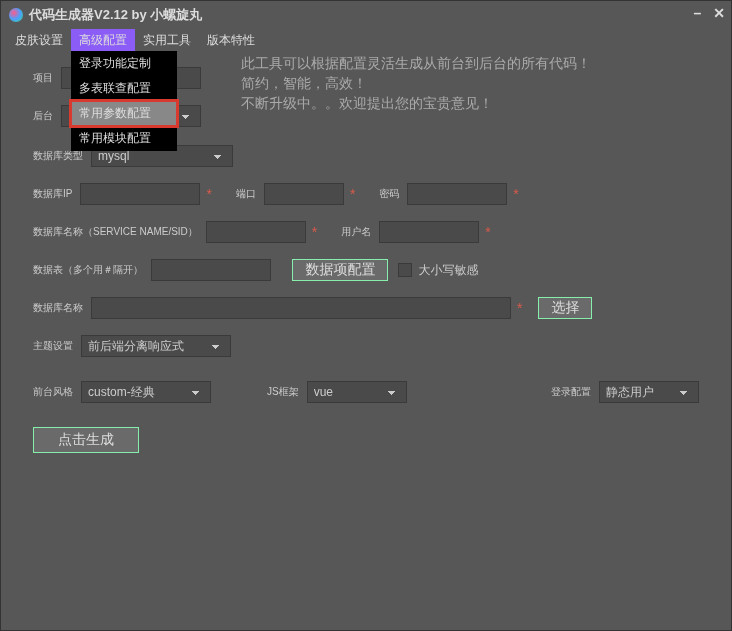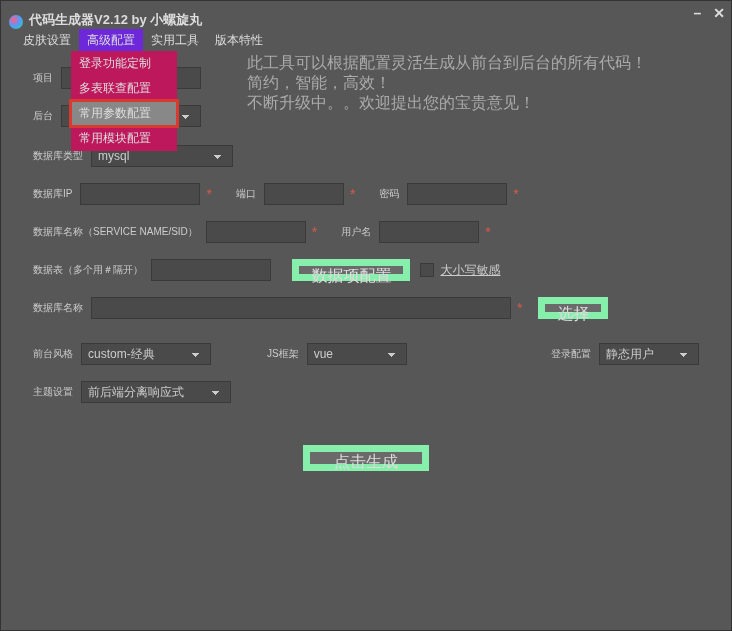--- a/index.html
+++ b/index.html
@@ -1,43 +1,43 @@
 <!DOCTYPE html>
 <html><head>
 <meta charset="utf-8">
 <style>
 * { margin: 0; padding: 0; box-sizing: border-box; }
 body { background: #fff; font-family: "Microsoft YaHei", sans-serif; font-size: 12px; }
 .window { width: 732px; height: 631px; background: #575757; border: 1px solid #333; position: relative; }
-.titlebar { height: 28px; display: flex; align-items: flex-end; padding: 0 8px; color: #ddd; font-size: 13px; font-weight: bold; }
+.titlebar { height: 28px; display: flex; align-items: center; padding: 0 8px; color: #ddd; font-size: 13px; font-weight: bold; }
 .title-icon { width: 14px; height: 14px; border-radius: 50%; background: radial-gradient(circle at 35% 35%, #ff5a8a, #4aa0ff, #3ad47a); margin-right: 6px; }
 .win-controls { position: absolute; right: 6px; top: 4px; display: flex; gap: 12px; color: #ddd; font-size: 14px; }
 .win-controls span { cursor: pointer; }
-.tabs { display: flex; height: 22px; padding-left: 14px; color: #ddd; font-size: 12px; }
+.tabs { display: flex; height: 22px; padding-left: 6px; color: #ddd; font-size: 12px; }
 .tab { padding: 3px 8px; cursor: pointer; }
-.tab.active { background: #6d28d9; }
-.dropdown { position: absolute; left: 70px; top: 50px; width: 106px; background: #be185d; z-index: 10; }
+.tab.active { background: #8b5cf6; }
+.dropdown { position: absolute; left: 70px; top: 50px; width: 106px; background: #000000; z-index: 10; }
 .dropdown-item { padding: 4px 8px; color: #ddd; cursor: pointer; font-size: 12px; }
 .dropdown-item.highlighted { background: #888; outline: 3px solid #d83a2f; outline-offset: -1px; }
 .content { padding: 10px 32px 0 32px; color: #ccc; position: relative; }
-.intro { position: absolute; left: 246px; top: 2px; color: #aaa; line-height: 20px; font-size: 16px; }
+.intro { position: absolute; left: 240px; top: 2px; color: #aaa; line-height: 20px; font-size: 14px; }
 .row { display: flex; align-items: center; margin-bottom: 16px; min-height: 22px; }
 .row-top1 { margin-top: 6px; }
 .row-top2 { margin-top: 14px; align-items: center; }
 .label { color: #ccc; margin-right: 8px; font-size: 10px; white-space: nowrap; }
 .input, .select { background: #4a4a4a; border: 1px solid #3a3a3a; height: 22px; color: #ccc; padding: 0 6px; font-size: 12px; }
 .select { appearance: none; -webkit-appearance: none; background-image: linear-gradient(45deg, transparent 50%, #ccc 50%), linear-gradient(135deg, #ccc 50%, transparent 50%); background-position: calc(100% - 14px) 9px, calc(100% - 10px) 9px; background-size: 4px 4px, 4px 4px; background-repeat: no-repeat; padding-right: 24px; }
 .req { color: #d85a4a; margin-left: 6px; font-size: 14px; }
-.btn { background: #6a6a6a; border: 7px solid #86efac; color: #ddd; height: 22px; padding: 0 12px; cursor: pointer; font-size: 16px; }
+.btn { background: #6a6a6a; border: 1px solid #86efac; color: #ddd; height: 22px; padding: 0 12px; cursor: pointer; font-size: 14px; }
 .btn-gen { height: 26px; padding: 0 24px; }
-.checkbox-wrap { display: flex; align-items: center; margin-left: 10px; text-decoration: underline; }
+.checkbox-wrap { display: flex; align-items: center; margin-left: 10px; }
 .checkbox { width: 14px; height: 14px; background: #4a4a4a; border: 1px solid #3a3a3a; margin-right: 6px; }
 .gap { width: 24px; }
 .gap-lg { width: 56px; }
-.center-row { justify-content: center; margin-top: 42px; }
+.center-row { margin-top: 24px; }
 </style>
 </head>
 <body>
 
 <div class="window">
   <div class="titlebar">
     <div class="title-icon"></div>
     <span>代码生成器V2.12 by 小螺旋丸</span>
     <div class="win-controls">
       <span>–</span>
@@ -117,34 +117,34 @@
     </div>
 
     <div class="row">
       <span class="label">数据库名称</span>
       <input class="input" style="width: 420px;">
       <span class="req">*</span>
       <div style="width:16px"></div>
       <button class="btn">选择</button>
     </div>
 
+    <div class="row" style="margin-top:16px">
+      <span class="label">主题设置</span>
+      <select class="select" style="width:150px"><option>前后端分离响应式</option></select>
+    </div>
+
     <div class="row" style="margin-top:24px">
       <span class="label">前台风格</span>
       <select class="select" style="width:130px"><option>custom-经典</option></select>
       <div class="gap-lg"></div>
       <span class="label">JS框架</span>
       <select class="select" style="width:100px"><option>vue</option></select>
       <div class="gap-lg"></div>
       <div style="flex:1"></div>
       <span class="label">登录配置</span>
       <select class="select" style="width:100px"><option>静态用户</option></select>
     </div>
 
-    <div class="row" style="margin-top:16px">
-      <span class="label">主题设置</span>
-      <select class="select" style="width:150px"><option>前后端分离响应式</option></select>
-    </div>
-
     <div class="row center-row">
       <button class="btn btn-gen">点击生成</button>
     </div>
   </div>
 </div>
 
 </body></html>

